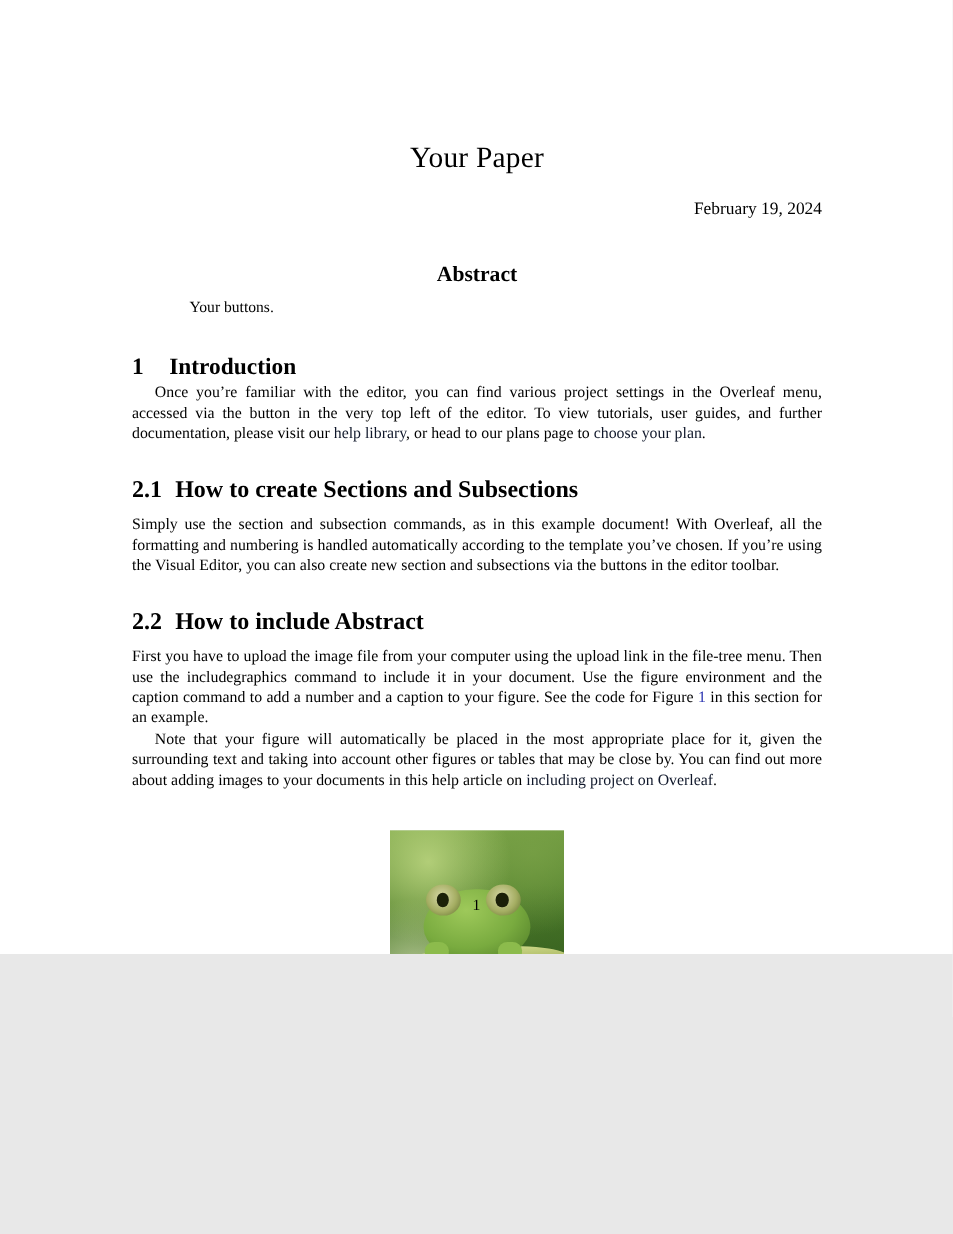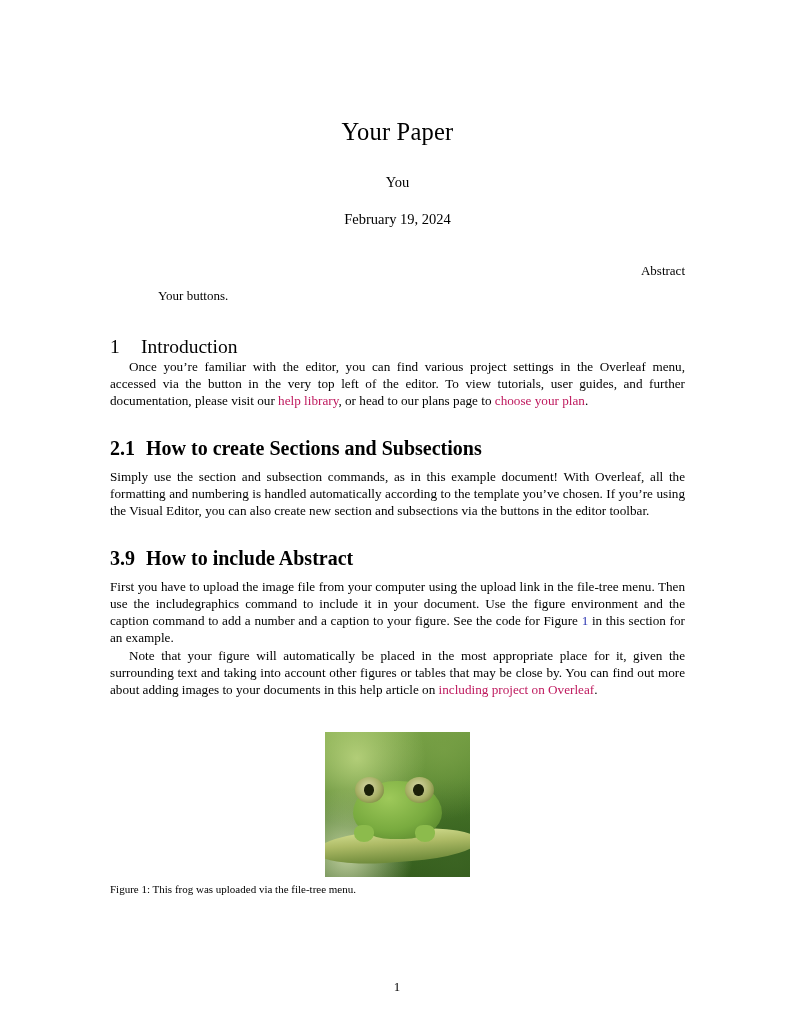--- a/index.html
+++ b/index.html
@@ -5,21 +5,21 @@
   html, body {
     margin: 0;
     padding: 0;
     background: #e8e8e8;
   }
   body {
     font-family: "Liberation Serif", serif;
   }
   .page {
     width: 794px;
-    height: 1028px;
+    height: 795px;
     background: #ffffff;
     position: relative;
     margin: 0 auto;
     overflow: hidden;
     box-sizing: border-box;
   }
   .content {
     position: absolute;
     left: 110px;
     top: 0;
@@ -30,59 +30,59 @@
     font-size: 24.5px;
     margin-top: 118px;
     letter-spacing: 0.2px;
   }
   .doc-author {
     text-align: center;
     font-size: 14.5px;
     margin-top: 28px;
   }
   .doc-date {
-    text-align: center;
+    text-align: right;
     font-size: 14.5px;
     margin-top: 20px;
   }
   .abstract-head {
-    text-align: right;
-    font-size: 13px;
-    font-weight: normal;
+    text-align: center;
+    font-size: 18px;
+    font-weight: bold;
     margin-top: 35px;
   }
   .abstract-body {
     font-size: 13px;
     margin-top: 9px;
     padding: 0 48px;
     text-align: justify;
   }
   h1.sec {
     font-size: 19.5px;
-    font-weight: normal;
+    font-weight: bold;
     margin: 31px 0 0 0;
     line-height: 1.2;
   }
   h1.sec .num { display: inline-block; min-width: 31px; }
   h2.sub {
     font-size: 20px;
     font-weight: bold;
     margin: 26px 0 0 0;
     line-height: 1.2;
   }
   h2.sub .num { display: inline-block; min-width: 36px; }
   p.para {
     font-size: 13.2px;
     line-height: 1.285;
     text-align: justify;
     margin: 9px 0 0 0;
   }
   p.para.indent { text-indent: 19px; margin-top: 1px; }
   a.link {
-    color: #be185d;
+    color: #0f172a;
     text-decoration: none;
   }
   a.reflink { color: #2a33b0; text-decoration: none; }
   .figure-block {
     margin-top: 33px;
     text-align: center;
   }
   .frog {
     width: 145px;
     height: 145px;
@@ -163,39 +163,38 @@
     font-size: 13px;
   }
 </style>
 </head>
 <body>
 
 <div class="page">
   <div class="content">
 
     <div class="doc-title">Your Paper</div>
-    <div class="doc-author">You</div>
     <div class="doc-date">February 19, 2024</div>
 
     <div class="abstract-head">Abstract</div>
     <div class="abstract-body">Your buttons.</div>
 
     <h1 class="sec">
       <span class="num">1</span><span>Introduction</span>
     </h1>
     <p class="para indent"><span>Once you’re familiar with the editor, you can find various project settings in the Overleaf menu, accessed via the button in the very top left of the editor. To view tutorials, user guides, and further documentation, please visit our </span><a class="link" href="#">help library</a><span>, or head to our plans page to </span><a class="link" href="#">choose your plan</a><span>.</span></p>
 
 
     <h2 class="sub">
       <span class="num">2.1</span><span>How to create Sections and Subsections</span>
     </h2>
     <p class="para">Simply use the section and subsection commands, as in this example document! With Overleaf, all the formatting and numbering is handled automatically according to the template you’ve chosen. If you’re using the Visual Editor, you can also create new section and subsections via the buttons in the editor toolbar.</p>
 
     <h2 class="sub">
-      <span class="num">3.9</span><span>How to include Abstract</span>
+      <span class="num">2.2</span><span>How to include Abstract</span>
     </h2>
     <p class="para"><span>First you have to upload the image file from your computer using the upload link in the file-tree menu. Then use the includegraphics command to include it in your document. Use the figure environment and the caption command to add a number and a caption to your figure. See the code for Figure </span><a class="reflink" href="#">1</a><span> in this section for an example.</span></p>
     <p class="para indent"><span>Note that your figure will automatically be placed in the most appropriate place for it, given the surrounding text and taking into account other figures or tables that may be close by. You can find out more about adding images to your documents in this help article on </span><a class="link" href="#">including project on Overleaf</a><span>.</span></p>
 
     <div class="figure-block">
       <div class="frog">
         <div class="blur-bg"></div>
         <div class="branch"></div>
         <div class="body"></div>
         <div class="eye left"></div>

